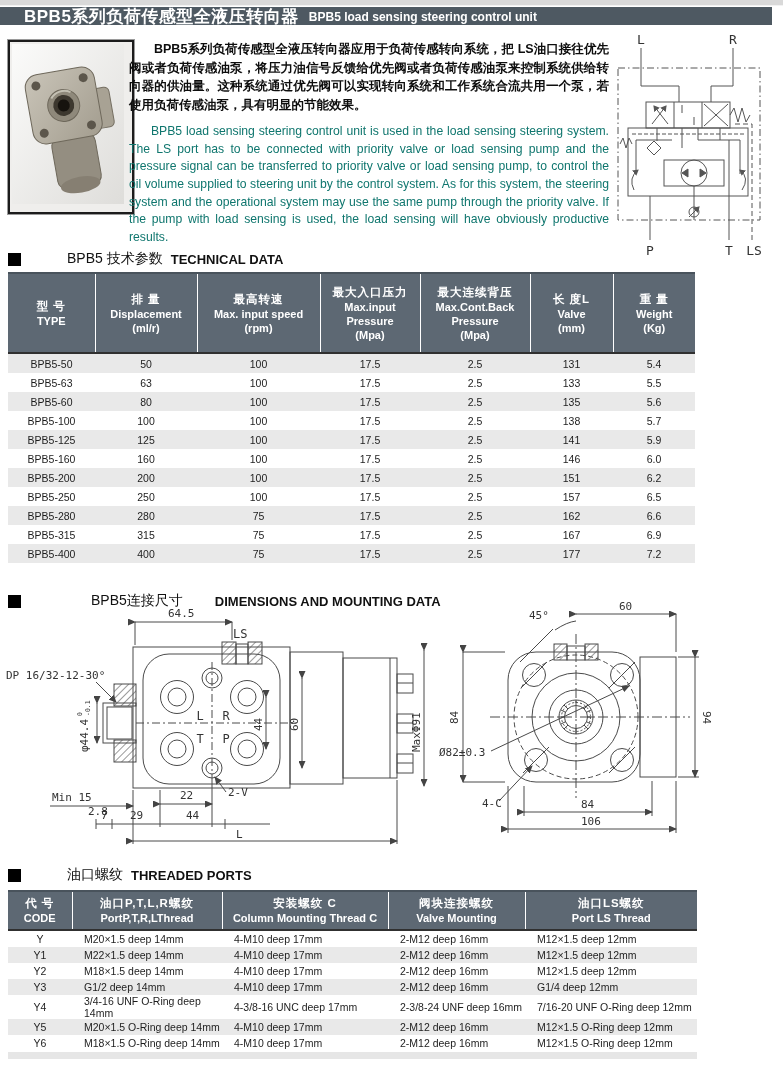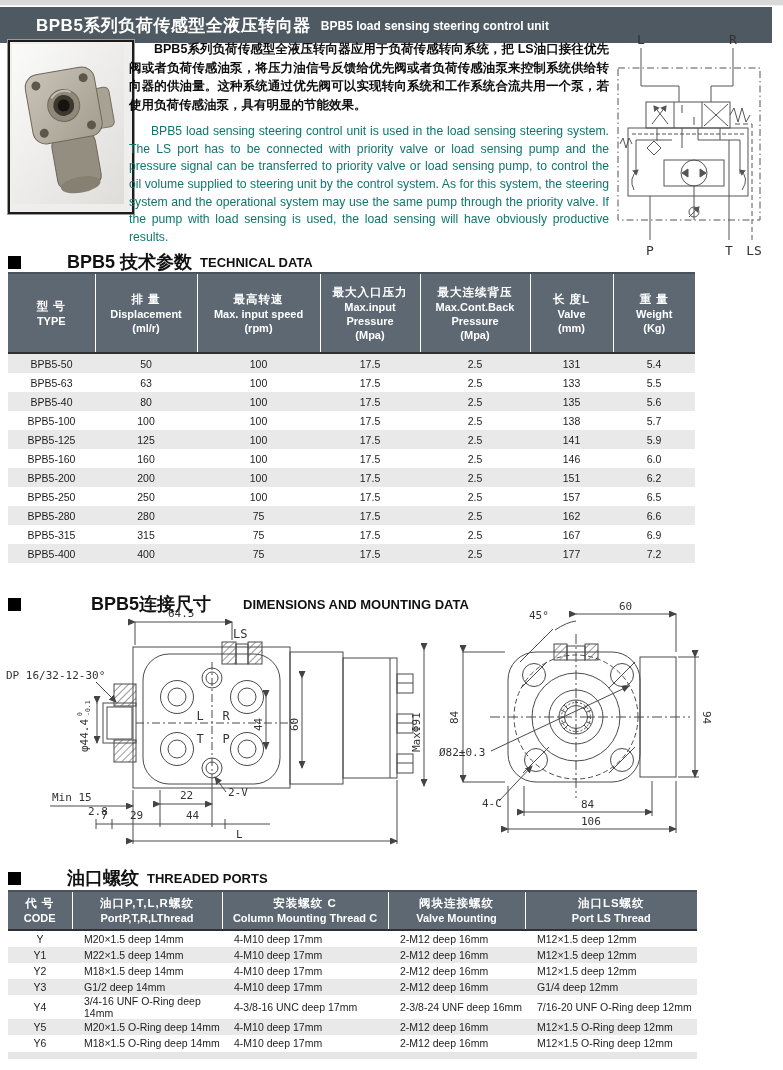--- a/index.html
+++ b/index.html
@@ -1,28 +1,28 @@
 <!DOCTYPE html>
 <html><head>
 <meta charset="utf-8">
 <style>
   html,body{margin:0;padding:0;background:#fff;}
   body{width:783px;height:1070px;position:relative;font-family:"Liberation Sans",sans-serif;color:#111;overflow:hidden;}
   .top-strip{position:absolute;left:0;top:0;width:783px;height:5px;background:#d9d9d9;border-bottom:1px solid #f2f2f2;}
-  .title-bar{position:absolute;left:0;top:7px;width:772px;height:36px;background:#4e5962;display:flex;align-items:center;padding-left:36px;box-sizing:border-box;gap:10px;}
+  .title-bar{position:absolute;left:0;top:7px;width:772px;height:18px;background:#4e5962;display:flex;align-items:center;padding-left:24px;box-sizing:border-box;gap:10px;}
   .title-zh{color:#fff;font-size:17px;font-weight:bold;letter-spacing:.5px;white-space:nowrap;}
   .title-en{color:#fff;font-size:12px;font-weight:bold;white-space:nowrap;padding-top:2px;}
   .photo-frame{position:absolute;left:8px;top:40px;width:118px;height:166px;border:2px solid #1c1c1c;outline:1px solid #9a9a9a;background:#efeeec;padding:2px;}
   .paragraphs{position:absolute;left:129px;top:40px;width:480px;}
   .p-zh{font-size:12.5px;font-weight:bold;line-height:1.48;text-align:justify;text-indent:2em;margin:0 0 9px 0;color:#0d0d0d;}
   .p-en{font-size:12.2px;line-height:1.45;text-align:justify;text-indent:1.8em;margin:0;color:#0f766e;}
   .schematic-box{position:absolute;left:612px;top:28px;}
   .section{position:absolute;left:8px;display:flex;align-items:center;gap:8px;}
   .bullet{width:13px;height:13px;background:#000;flex:0 0 auto;}
-  .sec-zh{font-size:18px;font-weight:bold;white-space:nowrap;padding-left:38px;}
+  .sec-zh{font-size:14px;font-weight:normal;white-space:nowrap;padding-left:38px;}
   .sec-en{font-size:13px;font-weight:bold;white-space:nowrap;}
   #sec-technical{top:250px;}
   #sec-dimensions{top:592px;gap:32px;}
   #sec-ports{top:866px;}
   table{border-collapse:collapse;position:absolute;left:8px;table-layout:fixed;}
   #tech-table{top:272px;width:687px;}
   #ports-table{top:890px;width:689px;}
   thead th{background:#5d6873;color:#fff;vertical-align:middle;padding:4px 2px;box-sizing:border-box;border-top:2px solid #49535c;border-bottom:2px solid #303030;}
   thead th + th{border-left:1px solid #fff;}
   #tech-table thead th{height:80px;}
@@ -211,21 +211,21 @@
       <tr>
         <td>BPB5-63</td>
         <td>63</td>
         <td>100</td>
         <td>17.5</td>
         <td>2.5</td>
         <td>133</td>
         <td>5.5</td>
       </tr>
       <tr>
-        <td>BPB5-40</td>
+        <td>BPB5-60</td>
         <td>80</td>
         <td>100</td>
         <td>17.5</td>
         <td>2.5</td>
         <td>135</td>
         <td>5.6</td>
       </tr>
       <tr>
         <td>BPB5-100</td>
         <td>100</td>

